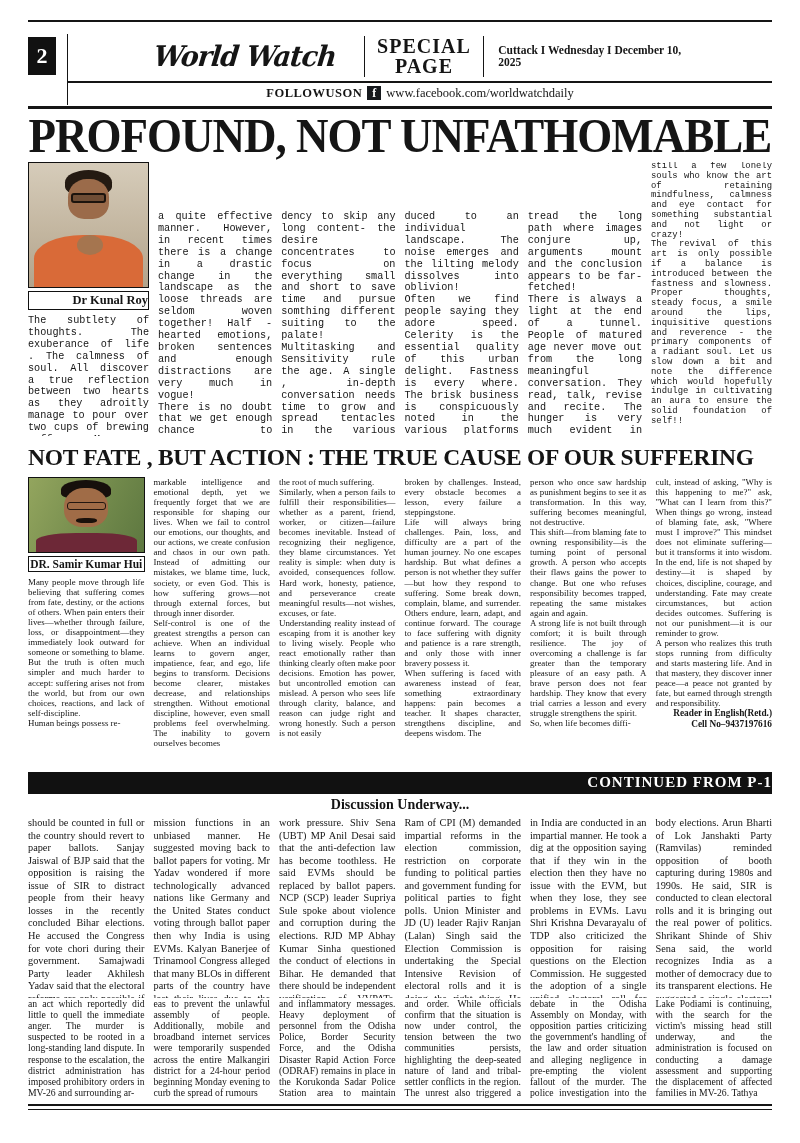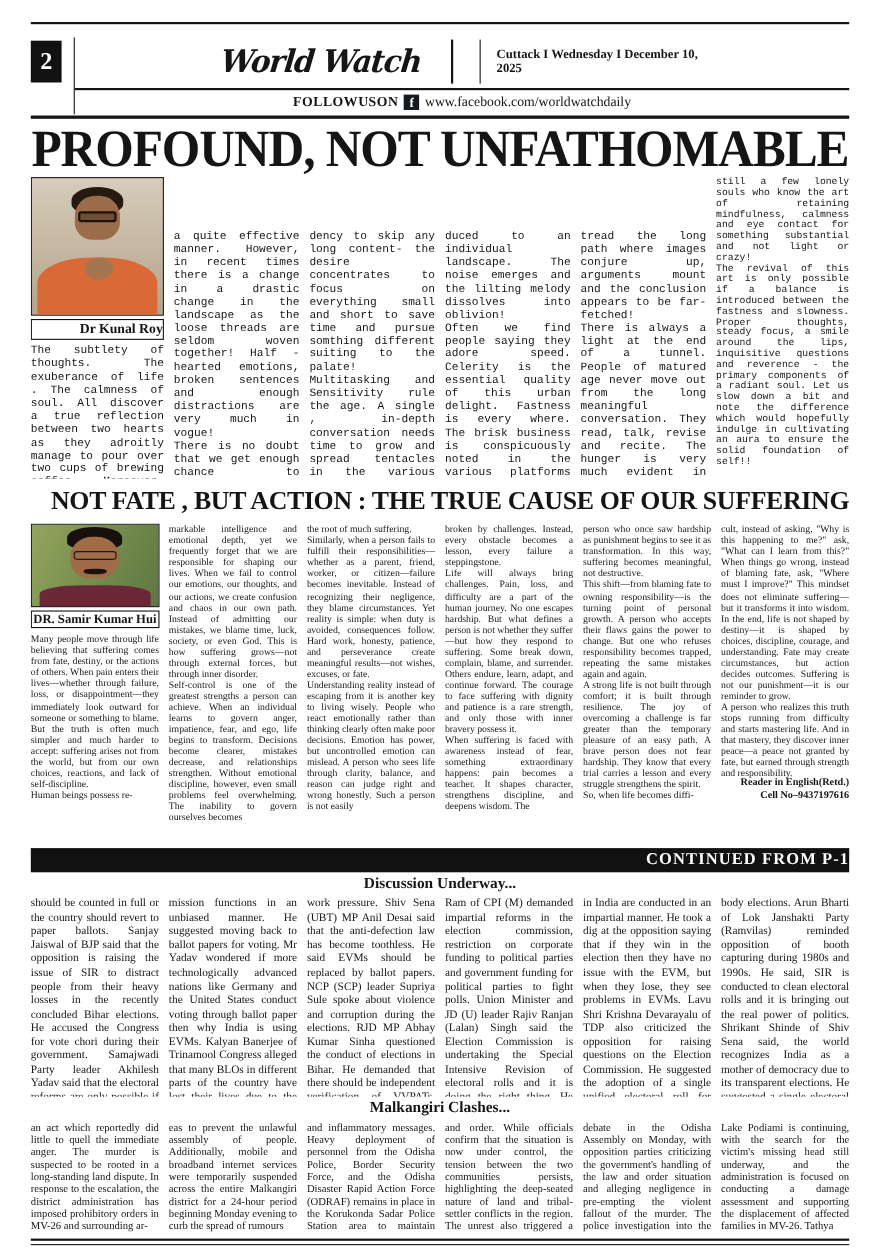--- a/index.html
+++ b/index.html
@@ -29,21 +29,21 @@
     padding:3px 0 4px 0; font-size:12.5px; }
   .follow-label { font-weight:bold; letter-spacing:.5px; }
   .fb-icon { width:14px; height:14px; background:#16191d; color:#fff; font-weight:bold;
     font-size:12px; display:inline-flex; align-items:flex-end; justify-content:center;
     line-height:13px; }
   .fb-url { font-size:12.5px; }
   .thick-rule { height:3px; background:#151515; margin-top:1px; }
   
   .headline1 { text-align:center; font-weight:bold; font-size:45px; letter-spacing:-1px;
     margin:4px 0 2px 0; line-height:1.05; transform:scaleY(1.06); }
-  .headline2 { text-align:right; font-weight:bold; font-size:23.5px; letter-spacing:-0.3px;
+  .headline2 { text-align:left; font-weight:bold; font-size:23.5px; letter-spacing:-0.3px;
     margin:8px 0 6px 0; }
   
   .cols { display:flex; gap:9px; }
   .col { flex:1; min-width:0; }
   .coltext { white-space:pre-line; text-align:justify; }
   .a1 .coltext { font-size:10.2px; line-height:11.9px;font-family:Liberation Mono, monospace; }
   .a1 { height:274px; overflow:hidden; margin-top:2px; }
   .a1-mid { flex:4; display:flex; flex-direction:column;margin-top:44px; }
   .photo-strip { display:flex; gap:7px; height:96px; margin-bottom:5px; }
   .photo-strip > div { flex:1; position:relative; overflow:hidden; }
@@ -118,20 +118,24 @@
   <div class="top-rule"></div>
 
   <div class="header">
     <div class="pagenum-wrap">
       <div class="pagenum">2</div>
     </div>
     <div class="header-main">
       <div class="mast-row">
         <div class="masthead">World Watch</div>
         <div class="hsep"></div>
+        <div class="section-title">
+          <div>SPECIAL</div>
+          <div>PAGE</div>
+        </div>
         <div class="hsep"></div>
         <div class="dateline">Cuttack I Wednesday I December 10, 2025</div>
       </div>
       <div class="follow-row">
         <span class="follow-label">FOLLOWUSON</span>
         <span class="fb-icon">f</span>
         <span class="fb-url">www.facebook.com/worldwatchdaily</span>
       </div>
     </div>
   </div>
@@ -247,21 +251,20 @@
   <div class="subhead">Discussion Underway...</div>
   <div class="cols disc-cols">
     <div class="col coltext">should be counted in full or the country should revert to paper ballots. Sanjay Jaiswal of BJP said that the opposition is raising the issue of SIR to distract people from their heavy losses in the recently concluded Bihar elections. He accused the Congress for vote chori during their government. Samajwadi Party leader Akhilesh Yadav said that the electoral reforms are only possible if the Election Com-</div>
     <div class="col coltext">mission functions in an unbiased manner. He suggested moving back to ballot papers for voting. Mr Yadav wondered if more technologically advanced nations like Germany and the United States conduct voting through ballot paper then why India is using EVMs. Kalyan Banerjee of Trinamool Congress alleged that many BLOs in different parts of the country have lost their lives due to the SIR</div>
     <div class="col coltext">work pressure. Shiv Sena (UBT) MP Anil Desai said that the anti-defection law has become toothless. He said EVMs should be replaced by ballot papers. NCP (SCP) leader Supriya Sule spoke about violence and corruption during the elections. RJD MP Abhay Kumar Sinha questioned the conduct of elections in Bihar. He demanded that there should be independent verification of VVPATs. Amra</div>
     <div class="col coltext">Ram of CPI (M) demanded impartial reforms in the election commission, restriction on corporate funding to political parties and government funding for political parties to fight polls. Union Minister and JD (U) leader Rajiv Ranjan (Lalan) Singh said the Election Commission is undertaking the Special Intensive Revision of electoral rolls and it is doing the right thing. He said, the world has seen that elections</div>
     <div class="col coltext">in India are conducted in an impartial manner. He took a dig at the opposition saying that if they win in the election then they have no issue with the EVM, but when they lose, they see problems in EVMs.  Lavu Shri Krishna Devarayalu of TDP also criticized the opposition for raising questions on the Election Commission. He suggested the adoption of a single unified electoral roll for national, state and local</div>
     <div class="col coltext">body elections. Arun Bharti of Lok Janshakti Party (Ramvilas) reminded opposition of booth capturing during 1980s and 1990s. He said, SIR is conducted to clean electoral rolls and it is bringing out the real power of politics.  Shrikant Shinde of Shiv Sena said, the world recognizes India as a mother of democracy due to its transparent elections. He suggested a single electoral roll for all elections. GNR</div>
   </div>
 
-  <div class="subhead">Malkangiri Clashes...</div>
   <div class="cols disc-cols malk-cols">
     <div class="col coltext">an act which reportedly did little to quell the immediate anger. The murder is suspected to be rooted in a long-standing land dispute. In response to the escalation, the district administration has imposed prohibitory orders in MV-26 and surrounding ar-</div>
     <div class="col coltext">eas to prevent the unlawful assembly of people. Additionally, mobile and broadband internet services were temporarily suspended across the entire Malkangiri district for a 24-hour period beginning Monday evening to curb the spread of rumours</div>
     <div class="col coltext">and inflammatory messages. Heavy deployment of personnel from the Odisha Police, Border Security Force, and the Odisha Disaster Rapid Action Force (ODRAF) remains in place in the Korukonda Sadar Police Station area to maintain peace</div>
     <div class="col coltext">and order. While officials confirm that the situation is now under control, the tension between the two communities persists, highlighting the deep-seated nature of land and tribal-settler conflicts in the region. The unrest also triggered a heated</div>
     <div class="col coltext">debate in the Odisha Assembly on Monday, with opposition parties criticizing the government's handling of the law and order situation and alleging negligence in pre-empting the violent fallout of the murder. The police investigation into the murder of</div>
     <div class="col coltext">Lake Podiami is continuing, with the search for the victim's missing head still underway, and the administration is focused on conducting a damage assessment and supporting the displacement of affected families in MV-26. Tathya</div>
   </div>
 
   <div class="end-rule"></div>

